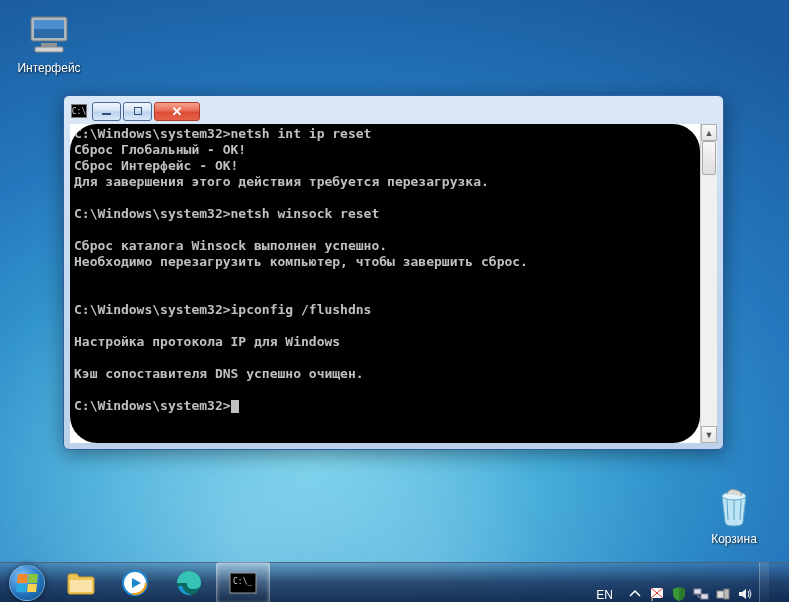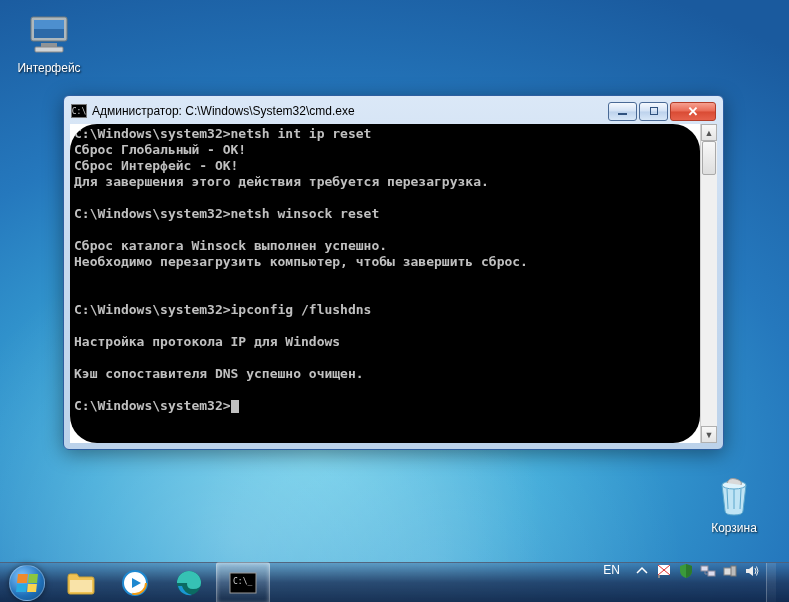--- a/index.html
+++ b/index.html
@@ -66,21 +66,21 @@
   .winflag span:nth-child(2){background:#8cc63f;}
   .winflag span:nth-child(3){background:#29abe2;}
   .winflag span:nth-child(4){background:#fbd350;}
 
   .tb-items{display:flex;align-items:center;height:100%;}
   .tb-item{width:54px;height:42px;display:flex;align-items:center;justify-content:center;}
   .tb-item.active{background:linear-gradient(rgba(255,255,255,.35),rgba(255,255,255,.12) 50%,rgba(0,0,0,.15));
     border:1px solid rgba(255,255,255,.35);border-radius:3px;box-shadow:inset 0 0 4px rgba(255,255,255,.4);}
   .tb-icon{width:32px;height:28px;}
 
-  .tray{margin-left:auto;display:flex;align-items:flex-start;height:100%;padding-right:13px;}
+  .tray{margin-left:auto;display:flex;align-items:flex-end;height:100%;padding-right:20px;}
   .lang{color:#fff;font-size:12px;padding:0 8px;cursor:default;}
   .tray-icons{display:flex;align-items:center;gap:6px;padding:0 6px;}
   .tray-ic{width:16px;height:16px;}
   .clock{color:#fff;font-size:12px;text-align:center;line-height:14px;padding:0 8px;cursor:default;}
   .showdesk{width:10px;height:40px;border-left:1px solid rgba(255,255,255,.25);
     background:linear-gradient(rgba(255,255,255,.1),rgba(255,255,255,.03));cursor:default;}
 
   .folder-ic{fill:#f0c355;}
 </style>
 </head>
@@ -92,36 +92,35 @@
       <rect x="6" y="6" width="36" height="24" rx="2" fill="#aeb8bd" stroke="#6e787d"></rect>
       <rect x="9" y="9" width="30" height="18" fill="#2d6aa8"></rect>
       <rect x="9" y="9" width="30" height="9" fill="#4d8fcf"></rect>
       <rect x="16" y="32" width="16" height="4" fill="#8f9396"></rect>
       <rect x="10" y="36" width="28" height="5" rx="1" fill="#cfd3d6" stroke="#888"></rect>
     </svg>
   </div>
   <div>Интерфейс</div>
 </div>
 
-<div class="desktop-icon" style="right:17px;top:471px;">
+<div class="desktop-icon" style="right:17px;top:482px;">
   <div class="ic bin-ic">
     <svg viewBox="0 0 48 48">
       <path d="M12 14 L36 14 L33 40 Q33 44 24 44 Q15 44 15 40 Z" fill="#bfe4f5" stroke="#5aa6cc" stroke-width="1"></path>
       <ellipse cx="24" cy="14" rx="12" ry="4" fill="#dff3fc" stroke="#5aa6cc"></ellipse>
       <path d="M17 18 L18 38 M24 18 L24 38 M31 18 L30 38" stroke="#5aa6cc" stroke-width="1" fill="none"></path>
       <path d="M17 12 Q19 6 26 8 Q33 10 31 14" fill="#d9d9d9" stroke="#9a9a9a"></path>
     </svg>
   </div>
   <div>Корзина</div>
 </div>
 
 <div class="window">
   <div class="titlebar">
     <span class="title-icon">C:\</span>
-    <span class="title-text">Администратор: C:\Windows\System32\cmd.exe</span>
     <div class="win-btns">
       <div class="win-btn">
           <span class="min"></span>
         </div>
       <div class="win-btn">
           <span class="sq"></span>
         </div>
       <div class="win-btn close">
           <span class="x">✕</span>
         </div>

